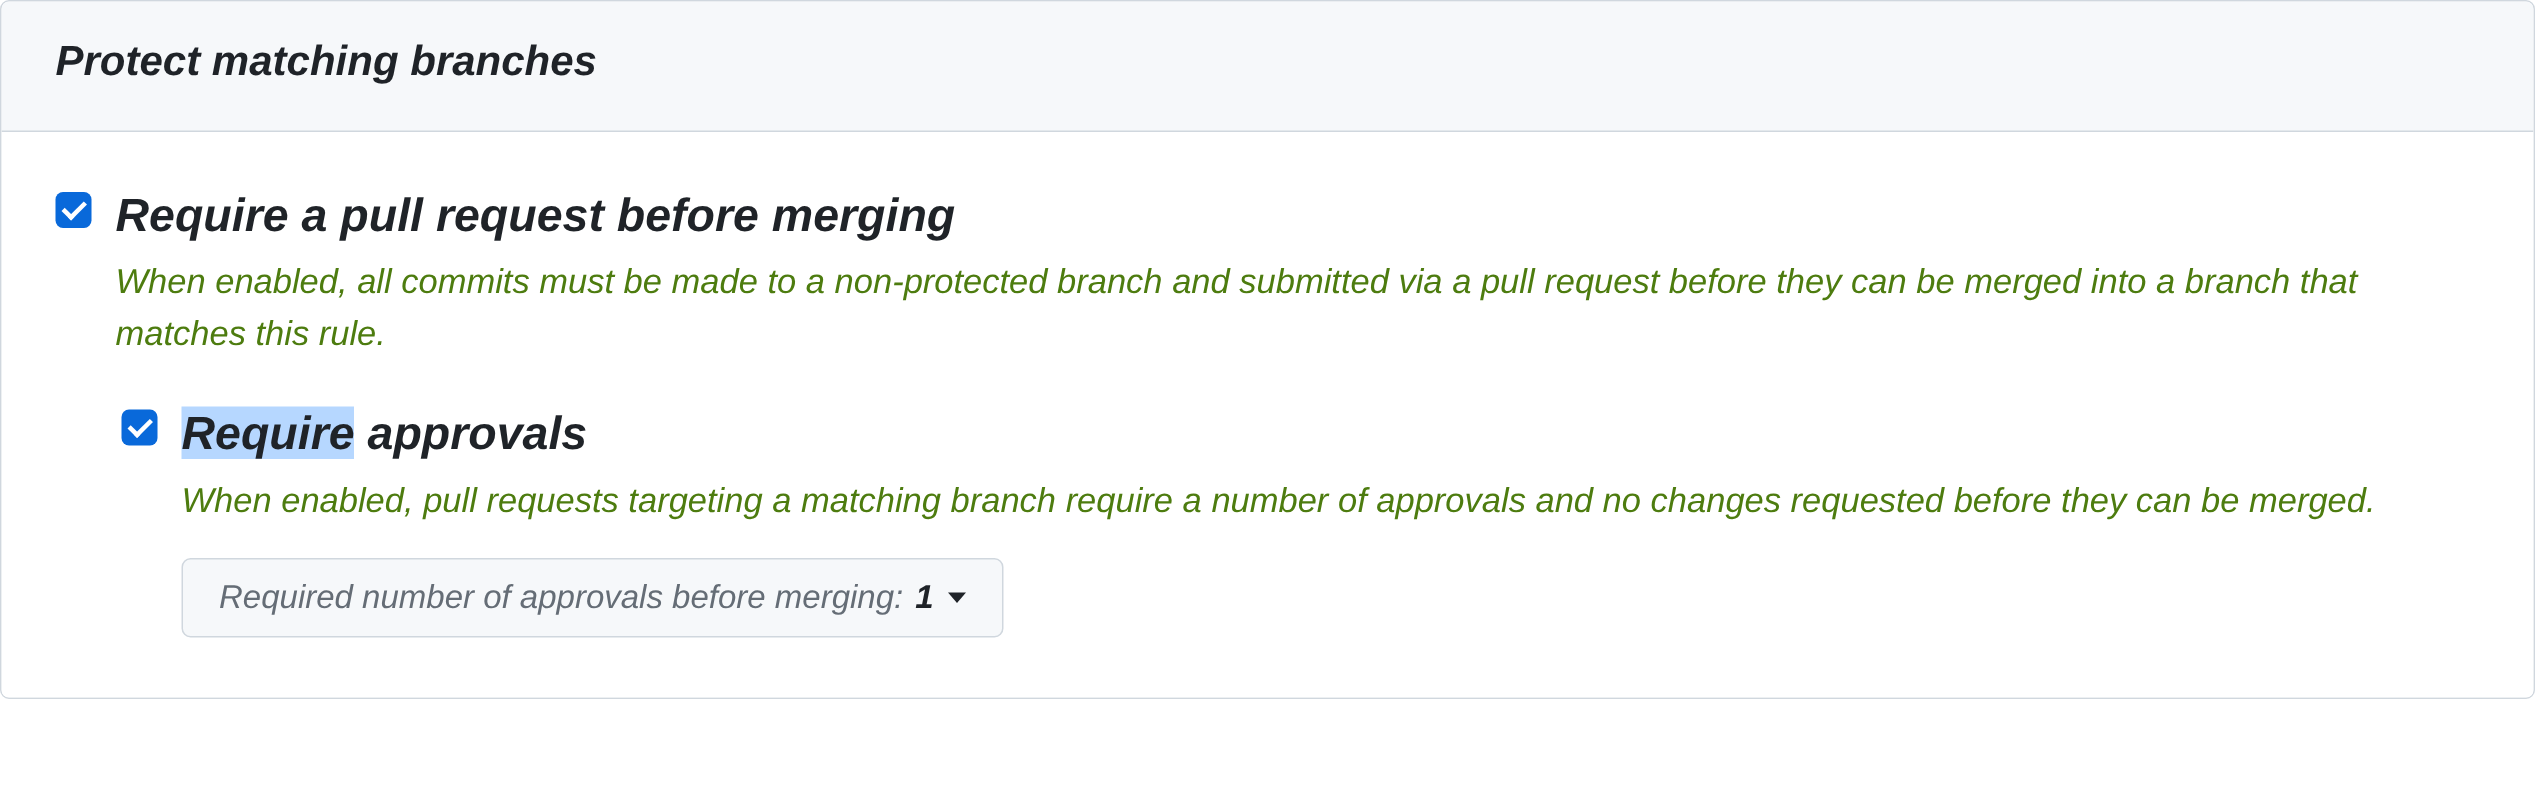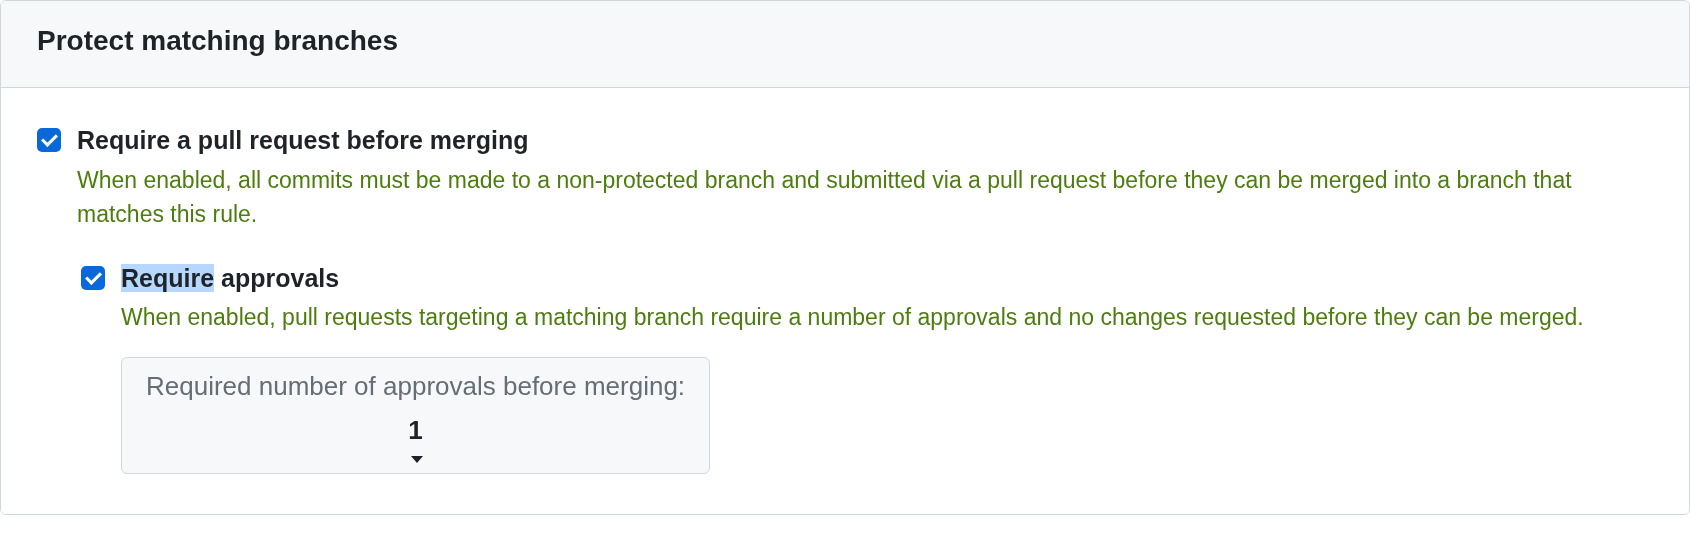--- a/index.html
+++ b/index.html
@@ -1,15 +1,15 @@
 <!DOCTYPE html>
 <html><head>
   <meta charset="utf-8">
   <style>
-    * { box-sizing: border-box; margin: 0; padding: 0; }
+    * { box-sizing: border-box; margin: 0; padding: 0; font-style: italic; }
     body {
       font-family: -apple-system, BlinkMacSystemFont, "Segoe UI", Helvetica, Arial, sans-serif;
       font-size: 14px;
       color: #1f2328;
       background: #ffffff;
     }
     .panel {
       border: 1px solid #d0d7de;
       border-radius: 6px;
       overflow: hidden;
@@ -58,49 +58,48 @@
       width: 6px;
       height: 12px;
       border: solid white;
       border-width: 0 3px 3px 0;
       transform: rotate(45deg);
     }
     .setting-content {
       flex: 1;
     }
     .setting-title {
-      font-size: 25px;
+      font-size: 31px;
       font-weight: 600;
       color: #1f2328;
       line-height: 1.3;
     }
     .hl {
       background: #b6d7ff;
     }
     .setting-desc {
       font-size: 23px;
       color: #4d7c0f;
       line-height: 1.5;
       margin-top: 6px;
       max-width: 1560px;
     }
     .dropdown {
       display: inline-flex;
       align-items: center;
       gap: 8px;
       margin-top: 22px;
       padding: 10px 24px;
-      font-size: 26px;
+      font-size: 22px;
       color: #656d76;
       background: #f6f8fa;
       border: 1px solid #d0d7de;
       border-radius: 6px;
       cursor: pointer;
       line-height: 1.4;
-      flex-direction: column;
     }
     .dropdown .value {
       color: #1f2328;
       font-weight: 600;
     }
     .caret {
       display: inline-block;
       width: 0;
       height: 0;
       border-left: 6px solid transparent;

